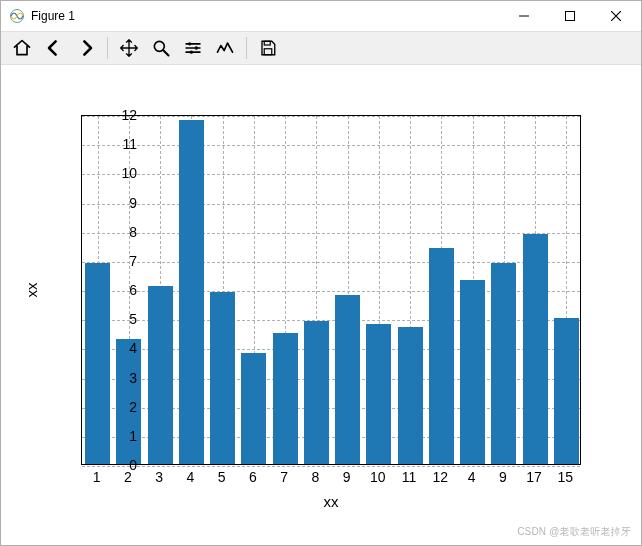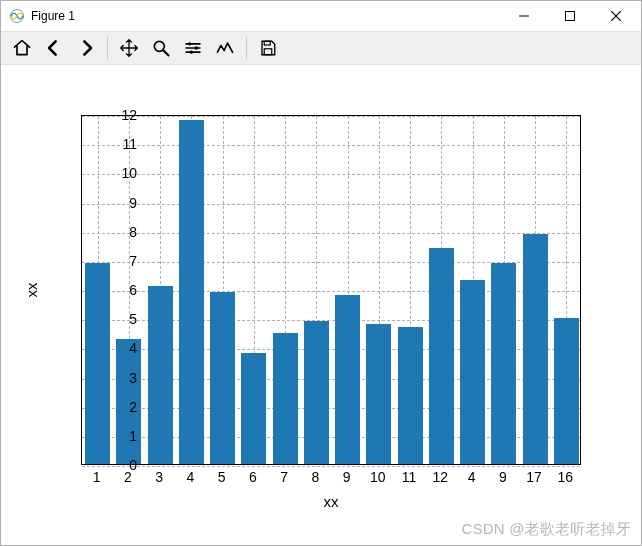--- a/index.html
+++ b/index.html
@@ -95,21 +95,21 @@
     position: absolute;
     left: 330px;
     top: 428px;
     transform: translateX(-50%);
     font-size: 15px;
   }
   .watermark {
     position: absolute;
     right: 10px;
     bottom: 6px;
-    font-size: 15px;
+    font-size: 10px;
     color: rgba(120,120,120,0.55);
     letter-spacing: 0.2px;
     pointer-events: none;
   }
 </style>
 </head>
 <body>
 
 <div class="titlebar">
   <span class="app-icon">
@@ -265,18 +265,18 @@
       <div class="xtick" style="left: 251.875px;">6</div>
       <div class="xtick" style="left: 283.125px;">7</div>
       <div class="xtick" style="left: 314.375px;">8</div>
       <div class="xtick" style="left: 345.625px;">9</div>
       <div class="xtick" style="left: 376.875px;">10</div>
       <div class="xtick" style="left: 408.125px;">11</div>
       <div class="xtick" style="left: 439.375px;">12</div>
       <div class="xtick" style="left: 470.625px;">4</div>
       <div class="xtick" style="left: 501.875px;">9</div>
       <div class="xtick" style="left: 533.125px;">17</div>
-      <div class="xtick" style="left: 564.375px;">16</div>
+      <div class="xtick" style="left: 564.375px;">15</div>
     </div>
   <div class="ylabel">xx</div>
   <div class="xlabel">xx</div>
   <div class="watermark">CSDN @老歌老听老掉牙</div>
 </div>
 
 </body></html>

